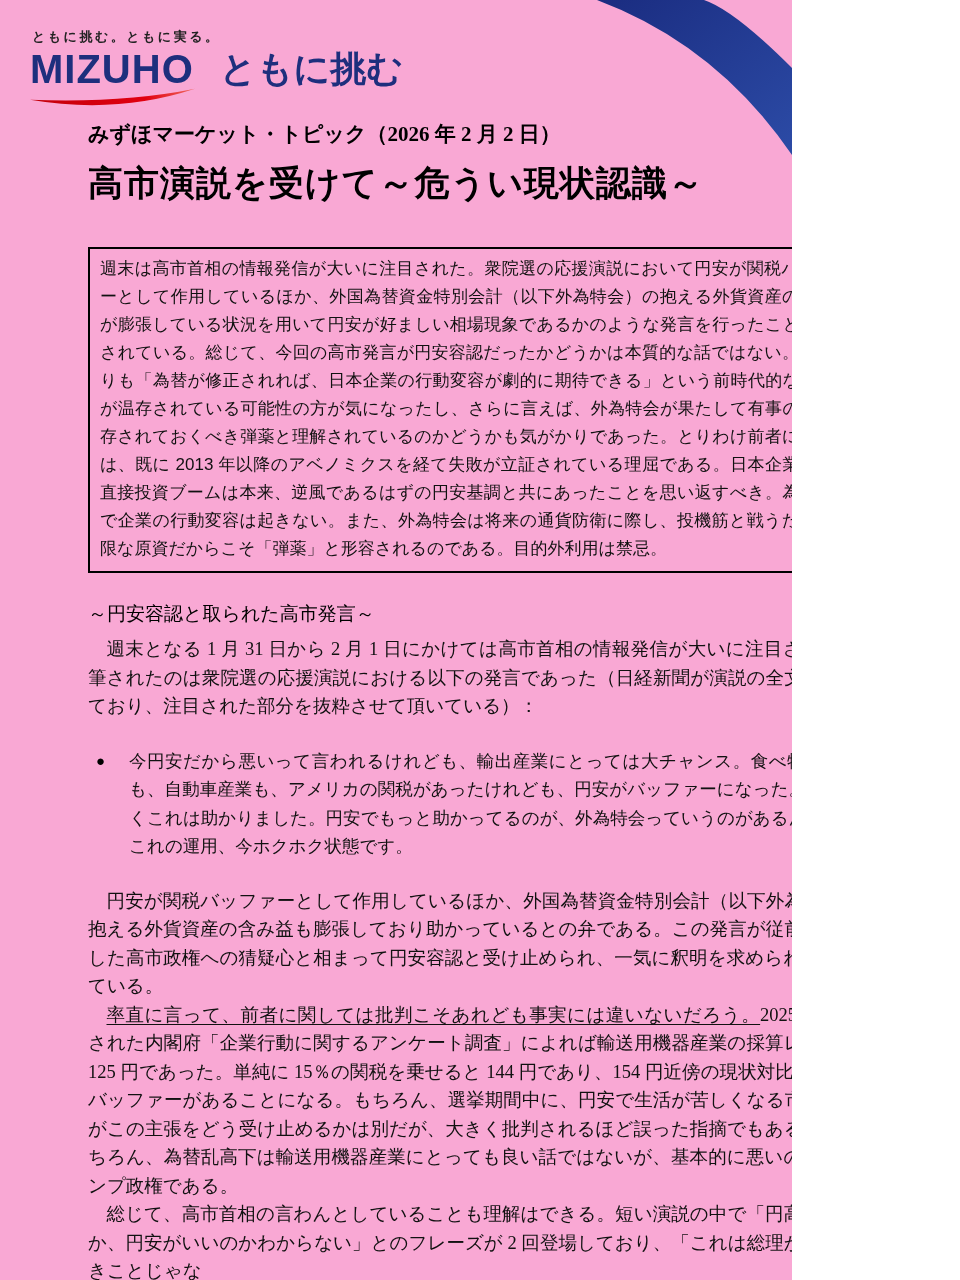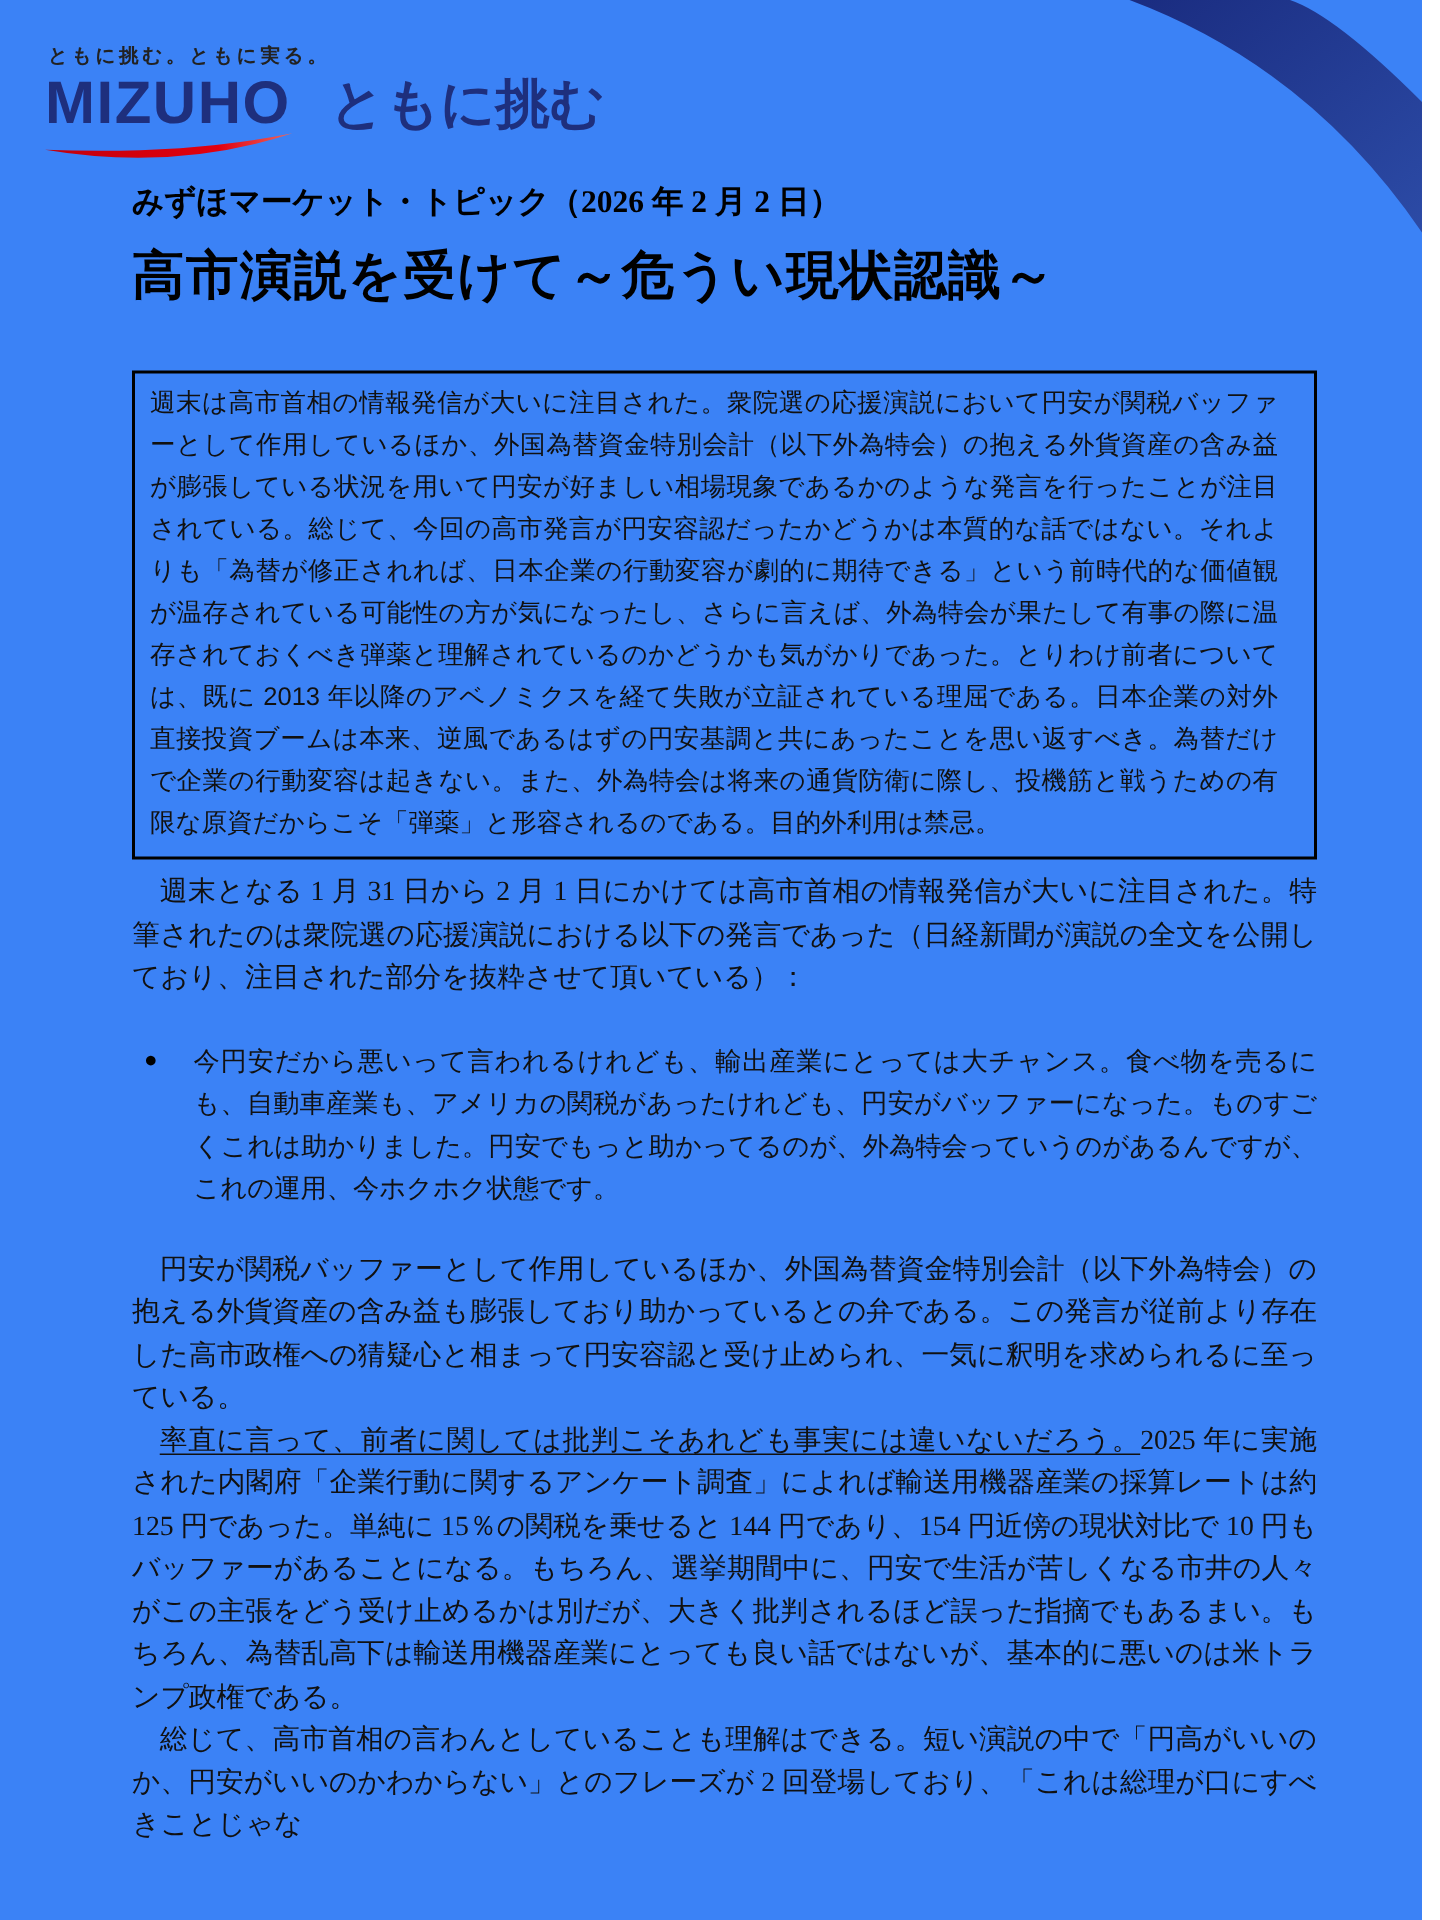--- a/index.html
+++ b/index.html
@@ -1,21 +1,21 @@
 <!DOCTYPE html>
 <html><head>
 <meta charset="utf-8">
 <style>
   * { margin: 0; padding: 0; box-sizing: border-box; }
   html, body { background: #ffffff; }
   .page {
     position: relative;
-    width: 948px;
+    width: 792px;
     height: 1280px;
-    background: #3b82f6;
+    background: #f9a8d4;
     overflow: hidden;
     color: #1a1a1a;
     font-family: "Liberation Serif", "DejaVu Serif", serif;
   }
   
   .corner-swoosh {
     position: absolute;
     top: 0; right: 0;
     width: 320px; height: 160px;
     display: block;
@@ -155,20 +155,21 @@
   </div>
 
   <main class="content">
 
     <div class="topic-line">みずほマーケット・トピック（2026 年 2 月 2 日）</div>
 
     <h1 class="headline">高市演説を受けて～危うい現状認識～</h1>
 
     <div class="summary-box">週末は高市首相の情報発信が大いに注目された。衆院選の応援演説において円安が関税バッファーとして作用しているほか、外国為替資金特別会計（以下外為特会）の抱える外貨資産の含み益が膨張している状況を用いて円安が好ましい相場現象であるかのような発言を行ったことが注目されている。総じて、今回の高市発言が円安容認だったかどうかは本質的な話ではない。それよりも「為替が修正されれば、日本企業の行動変容が劇的に期待できる」という前時代的な価値観が温存されている可能性の方が気になったし、さらに言えば、外為特会が果たして有事の際に温存されておくべき弾薬と理解されているのかどうかも気がかりであった。とりわけ前者については、既に 2013 年以降のアベノミクスを経て失敗が立証されている理屈である。日本企業の対外直接投資ブームは本来、逆風であるはずの円安基調と共にあったことを思い返すべき。為替だけで企業の行動変容は起きない。また、外為特会は将来の通貨防衛に際し、投機筋と戦うための有限な原資だからこそ「弾薬」と形容されるのである。目的外利用は禁忌。</div>
 
+    <div class="section-heading">～円安容認と取られた高市発言～</div>
 
     <p class="para indent">週末となる 1 月 31 日から 2 月 1 日にかけては高市首相の情報発信が大いに注目された。特筆されたのは衆院選の応援演説における以下の発言であった（日経新聞が演説の全文を公開しており、注目された部分を抜粋させて頂いている）：</p>
 
     <div class="bullet-item">
       <span class="bullet-marker">●</span>
       <span class="bullet-text">今円安だから悪いって言われるけれども、輸出産業にとっては大チャンス。食べ物を売るにも、自動車産業も、アメリカの関税があったけれども、円安がバッファーになった。ものすごくこれは助かりました。円安でもっと助かってるのが、外為特会っていうのがあるんですが、これの運用、今ホクホク状態です。</span>
     </div>
 
     <p class="para indent flow">円安が関税バッファーとして作用しているほか、外国為替資金特別会計（以下外為特会）の抱える外貨資産の含み益も膨張しており助かっているとの弁である。この発言が従前より存在した高市政権への猜疑心と相まって円安容認と受け止められ、一気に釈明を求められるに至っている。</p>
 

